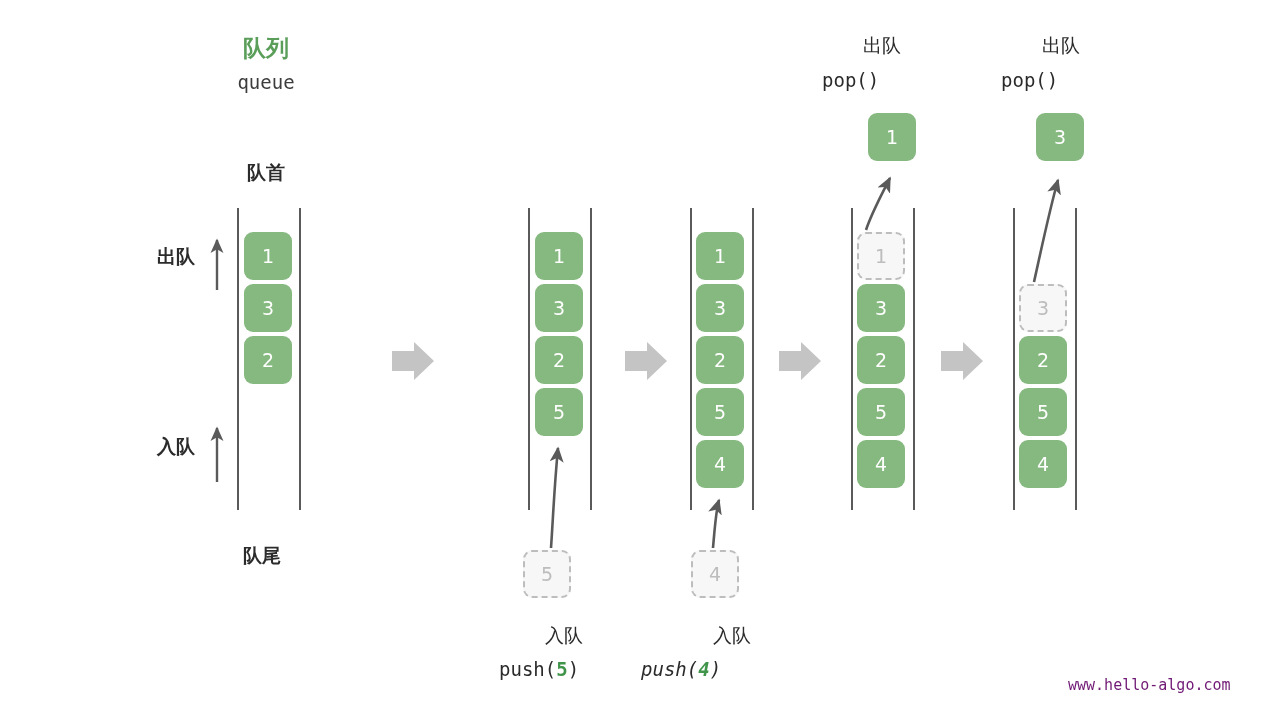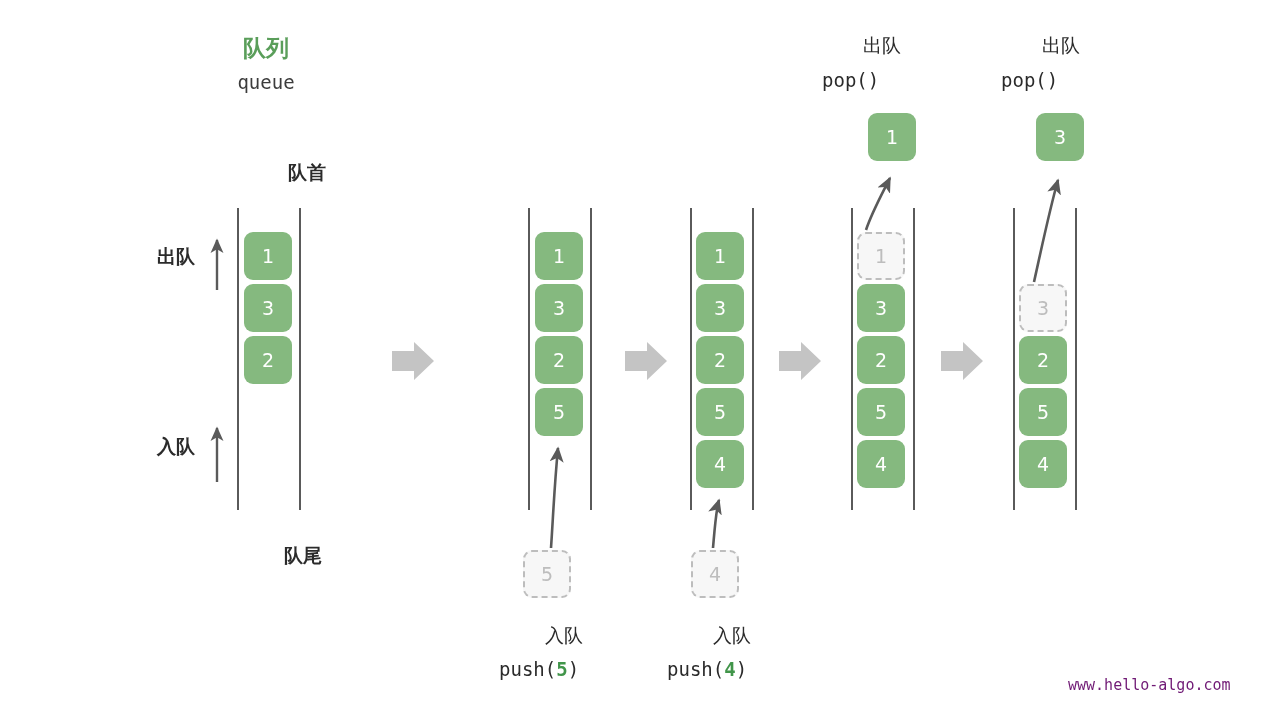--- a/index.html
+++ b/index.html
@@ -37,21 +37,21 @@
     font-family: "DejaVu Sans Mono", "Liberation Mono", monospace;
     font-size: 19px;
     color: #3c3c3c;
     text-align: center;
     white-space: nowrap;
   }
   .head-label {
     font-size: 19px;
     font-weight: bold;
     color: #2b2b2b;
-    text-align: right;
+    text-align: center;
     white-space: nowrap;
   }
   .side-label {
     font-size: 19px;
     font-weight: bold;
     color: #2b2b2b;
     text-align: right;
     white-space: nowrap;
   }
   .op-cn {
@@ -147,21 +147,21 @@
 
   <div class="abs cell" style="left:696px; top:232px;">1</div>
   <div class="abs cell" style="left:696px; top:284px;">3</div>
   <div class="abs cell" style="left:696px; top:336px;">2</div>
   <div class="abs cell" style="left:696px; top:388px;">5</div>
   <div class="abs cell" style="left:696px; top:440px;">4</div>
 
   <div class="abs cell ghost" style="left:691px; top:550px;">4</div>
 
   <div class="abs op-cn" style="left:667px; top:623px; width:130px;">入队</div>
-  <div class="abs op-code" style="left:667px; top:658px; width:130px;"><span>push(</span><span class="num">4</span><span>)</span></div>
+  <div class="abs op-code" style="left:641px; top:658px; width:130px;font-style:italic;"><span>push(</span><span class="num">4</span><span>)</span></div>
 
   <div class="abs op-cn" style="left:822px; top:33px; width:120px;">出队</div>
   <div class="abs op-code" style="left:822px; top:69px; width:120px;">pop()</div>
 
   <div class="abs cell" style="left:868px; top:113px;">1</div>
 
   <div class="abs rail" style="left:851px; top:208px; height:302px;"></div>
   <div class="abs rail" style="left:913px; top:208px; height:302px;"></div>
 
   <div class="abs cell ghost" style="left:857px; top:232px;">1</div>

